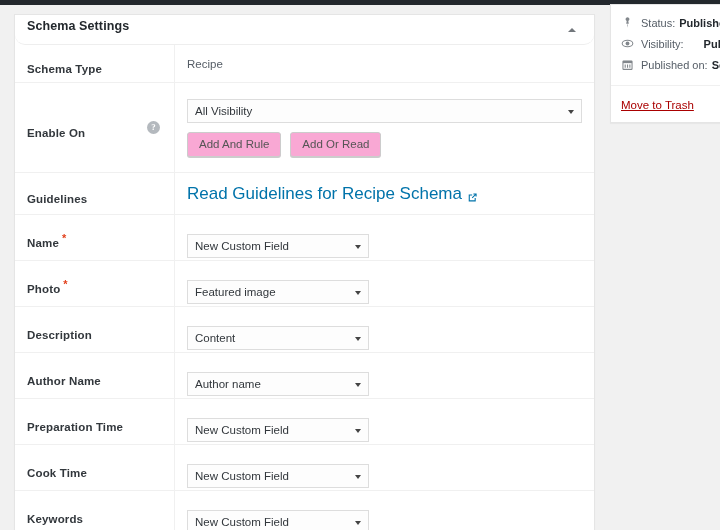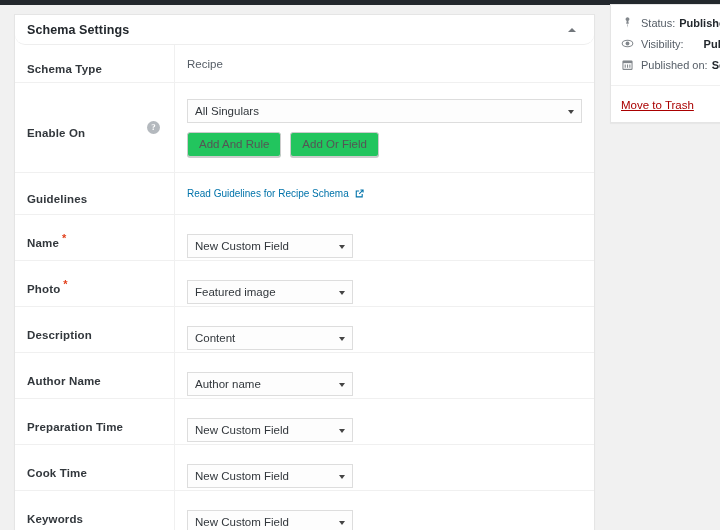--- a/index.html
+++ b/index.html
@@ -26,22 +26,22 @@
     width: 581px;
     min-height: 560px;
     background: #ffffff;
     border: 1px solid #e5e5e5;
     box-shadow: 0 1px 1px rgba(0,0,0,.04);
   }
   .mb-header {
     position: relative;
     height: 30px;
     border-bottom: 1px solid #eeeeee;
-    display: flex; align-items: center;
-    padding: 0 12px;
+    display: flex; align-items: flex-end;
+    padding: 11px 12px;
     border-radius: 10px;
   }
   .mb-title {
     font-size: 12.5px;
     font-weight: bold;
     color: #23282d;
     letter-spacing: .1px;
   }
   .mb-toggle {
     position: absolute; right: 8px; top: 0; bottom: 0;
@@ -118,48 +118,48 @@
     border: 1px solid #dddddd;
     background: #fdfdfd;
     display: flex; align-items: center;
     padding: 0 20px 0 7px;
     font-size: 11.5px;
     color: #32373c;
     cursor: pointer;
     border-radius: 0;
   }
   .sel.wide { width: 395px; }
-  .sel.std  { width: 166px; margin-top: 16px; }
+  .sel.std  { width: 182px; margin-top: 16px; }
   .sel .arw {
     position: absolute; right: 7px; top: 50%;
     margin-top: -1px;
     width: 0; height: 0;
     border-left: 3.5px solid transparent;
     border-right: 3.5px solid transparent;
     border-top: 4px solid #444444;
   }
 
   
   .btn-row { display: flex; gap: 9px; margin-top: 9px; }
   .btn {
     height: 25px;
     padding: 0 11px;
     border: 1px solid #cccccc;
-    background: #22c55e;
+    background: #f9a8d4;
     color: #555555;
     font-size: 11.5px;
     line-height: 23px;
     cursor: pointer;
     border-radius: 3px;
     box-shadow: 0 1px 0 #cccccc;
   }
 
   
   .guideline-link {
-    font-size: 10px;
+    font-size: 17px;
     color: #0073aa;
     text-decoration: none;
     display: inline-flex;
     align-items: center;
     gap: 5px;
     cursor: pointer;
   }
   .ext-icon { display: inline-block; width: 11px; height: 11px; }
 
   
@@ -227,26 +227,26 @@
       </div>
     </div>
 
     <div class="row r-enable">
       <div class="lbl">
         <span class="lbl-text">Enable On</span>
         <span class="help-icon">?</span>
       </div>
       <div class="val">
         <div class="sel wide">
-          <span>All Singulars</span>
+          <span>All Visibility</span>
           <span class="arw"></span>
         </div>
         <div class="btn-row">
           <button class="btn">Add And Rule</button>
-          <button class="btn">Add Or Field</button>
+          <button class="btn">Add Or Read</button>
         </div>
       </div>
     </div>
 
     <div class="row r-guide">
       <div class="lbl">
         <span class="lbl-text">Guidelines</span>
       </div>
       <div class="val">
         <a class="guideline-link">

